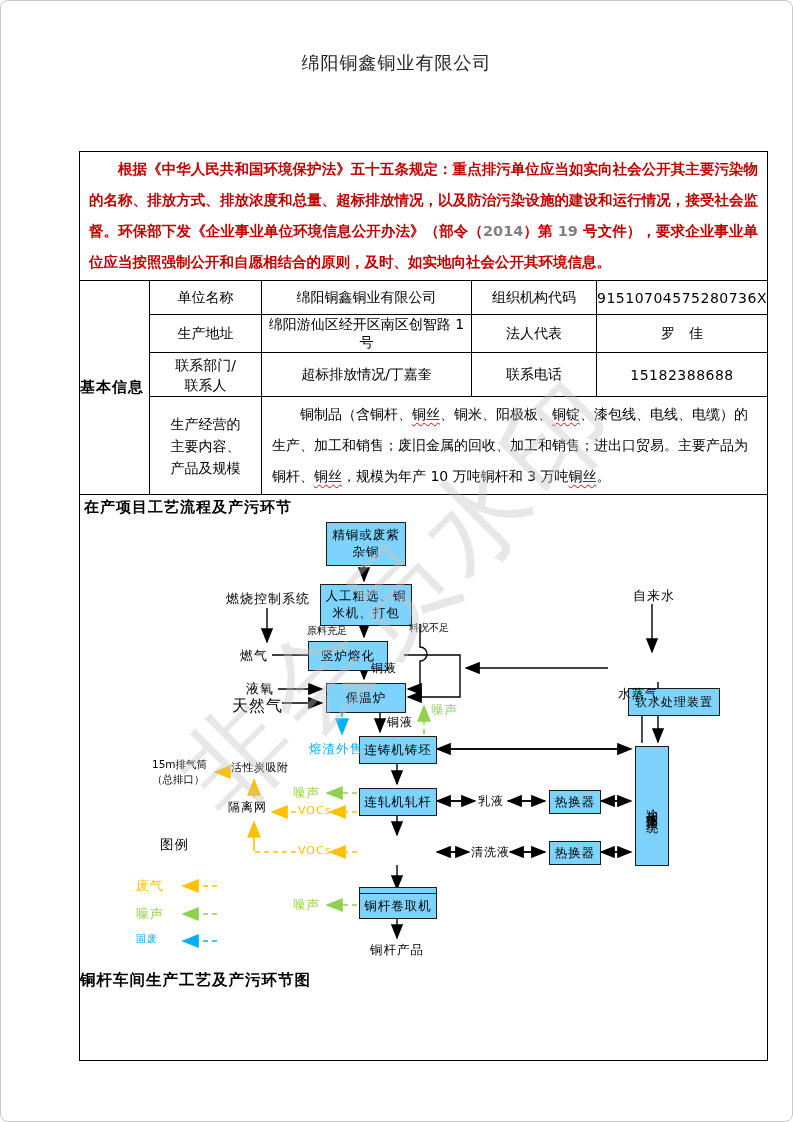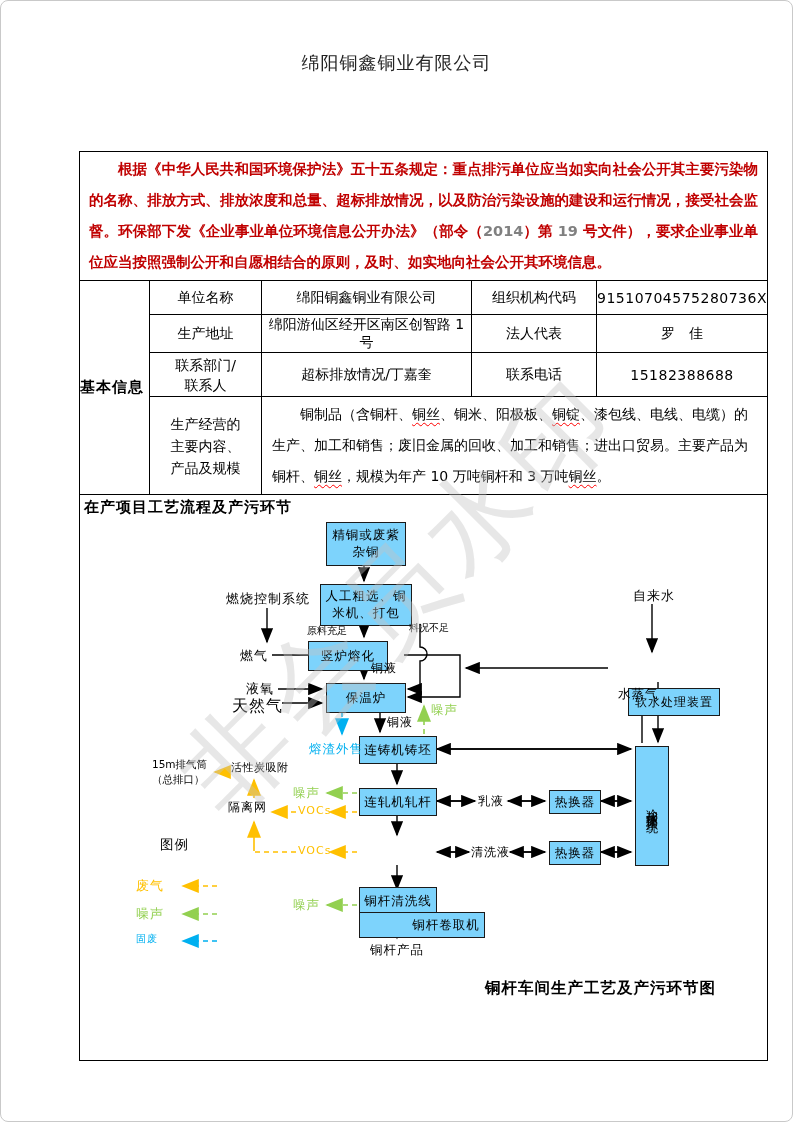--- a/index.html
+++ b/index.html
@@ -31,21 +31,21 @@
   .c-y{color:#FFC000;}
   .c-g{color:#92D050;}
   .c-b{color:#00B0F0;}
   #b-raw{left:246px;top:26px;width:78px;height:42px;}
   #b-sort{left:240px;top:88px;width:90px;height:40px;}
   #b-shaft{left:228px;top:145px;width:78px;height:28px;}
   #b-holding{left:246px;top:187px;width:78px;height:28px;}
   #b-cast{left:279px;top:240px;width:76px;height:26px;}
   #b-roll{left:279px;top:292px;width:76px;height:26px;}
   #b-clean{left:279px;top:343px;width:76px;height:26px;margin-top:48px;}
-  #b-coil{left:279px;top:416px;width:76px;height:24px;padding-left:48px;}
+  #b-coil{left:279px;top:397px;width:76px;height:24px;}
   #b-soft{left:548px;top:160px;width:90px;height:26px;font-size:12px;margin-top:32px;}
   #b-cooling{left:555px;top:250px;width:32px;height:118px;writing-mode:vertical-rl;text-orientation:upright;font-size:12px;letter-spacing:2px;}
   #b-hx1{left:469px;top:294px;width:50px;height:22px;}
   #b-hx2{left:469px;top:345px;width:50px;height:22px;}
   #l-burn{left:146px;top:94px;font-size:13px;}
   #l-gas{left:160px;top:151px;font-size:13px;}
   #l-lox{left:166px;top:184px;font-size:13px;}
   #l-ng{left:152px;top:200px;font-size:16px;}
   #l-matok{left:227px;top:128px;}
   #l-matlow{left:329px;top:125px;}
@@ -62,21 +62,21 @@
   #l-stack{left:72px;top:261px;font-size:10.5px;line-height:15px;letter-spacing:0;}
   #l-tap{left:553px;top:91px;font-size:13px;}
   #l-steam{left:538px;top:190px;font-size:12.5px;}
   #l-emulsion{left:398px;top:297px;font-size:12px;}
   #l-washliq{left:391px;top:348px;font-size:12px;}
   #l-product{left:290px;top:446px;font-size:12.5px;}
   #l-legend{left:80px;top:340px;font-size:13.5px;}
   #l-leg1{left:56px;top:381px;font-size:13px;}
   #l-leg2{left:56px;top:409px;font-size:13px;}
   #l-leg3{left:56px;top:436px;font-size:10px;}
-  .flow-caption{position:absolute;left:0;top:474px;width:100%;text-align:right;font-size:15.5px;font-weight:bold;letter-spacing:1px;z-index:4;margin-top:8px;}
+  .flow-caption{position:absolute;left:0;top:474px;width:100%;text-align:left;font-size:15.5px;font-weight:bold;letter-spacing:1px;z-index:4;}
 </style>
 </head>
 <body>
 
 <div class="page">
 
   <div class="watermark">非会员水印</div>
 
   <div class="company">绵阳铜鑫铜业有限公司</div>
 

